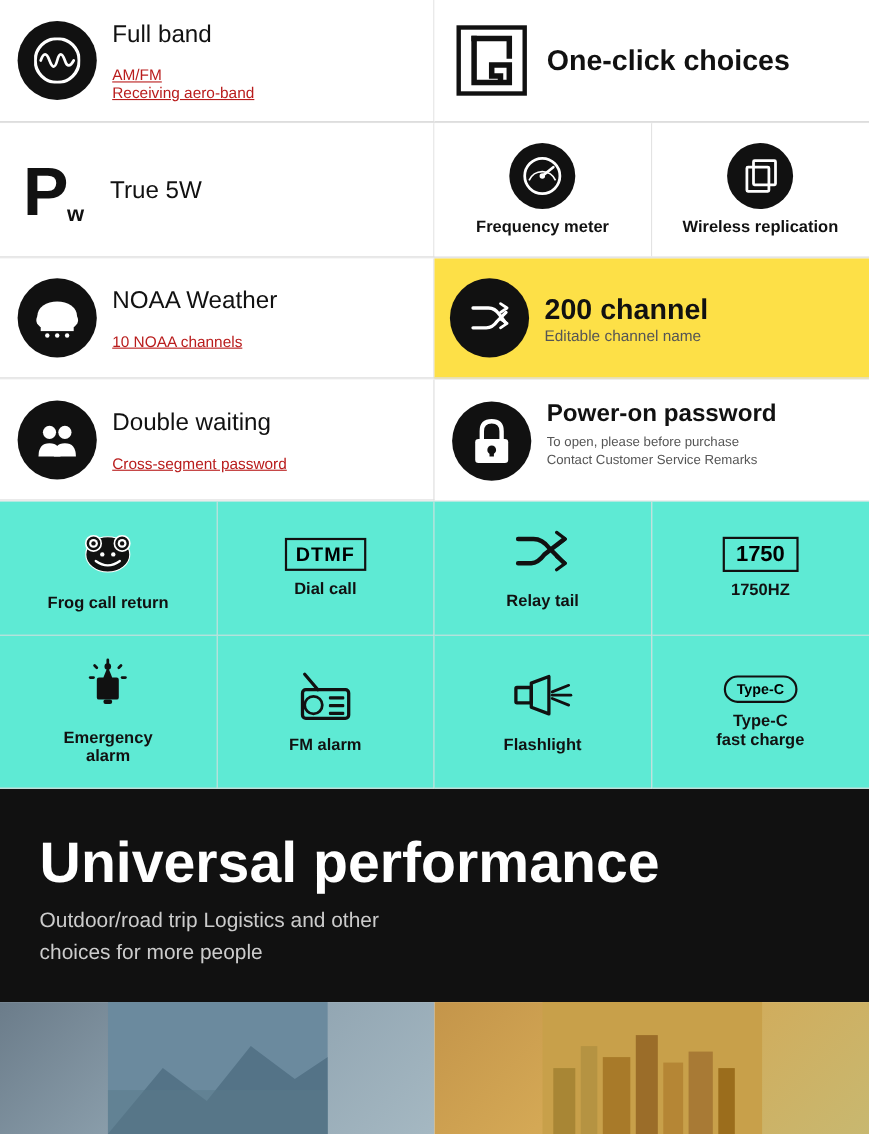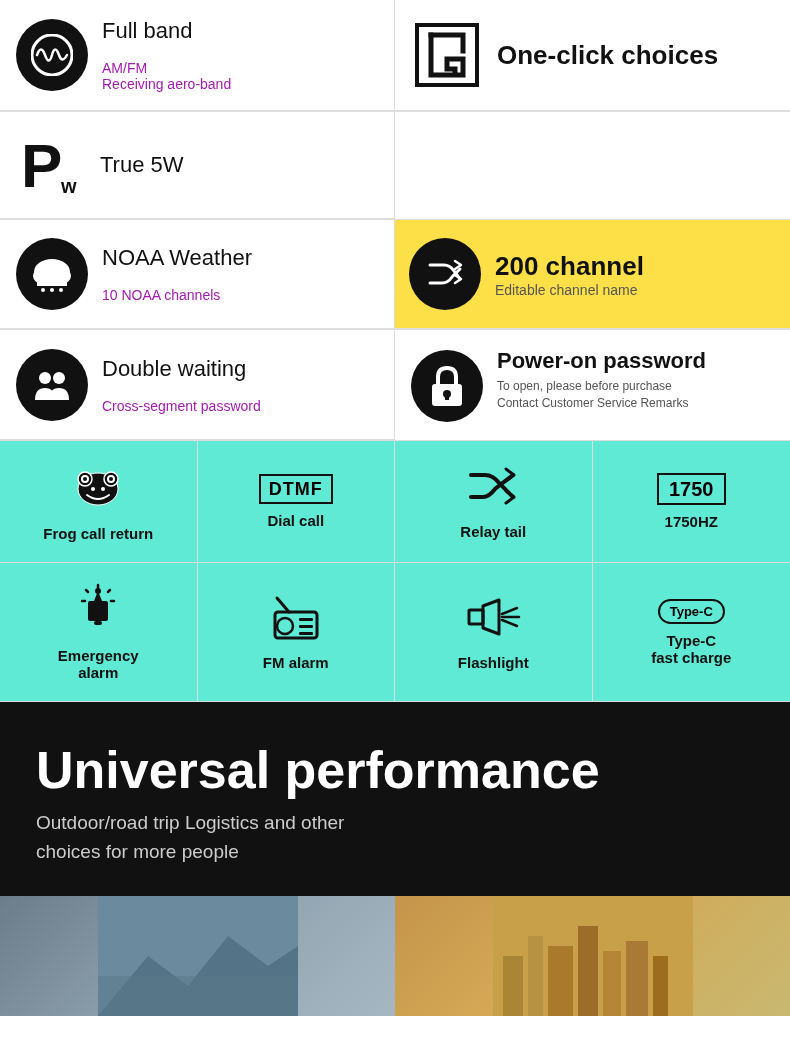--- a/index.html
+++ b/index.html
@@ -36,22 +36,23 @@
       fill: #fff;
     }
 
     .feature-cell .text-wrap .title {
       font-size: 22px;
       font-weight: normal;
       color: #111;
     }
     .feature-cell .text-wrap .subtitle {
       font-size: 14px;
-      color: #a21caf;
+      color: #b91c1c;
       margin-top: 16px;
+      text-decoration: underline;
     }
 
     
     .feature-cell-split {
       display: grid;
       grid-template-columns: 1fr 1fr;
       border-bottom: 1px solid #ddd;
     }
     .feature-cell-sub {
       display: flex;
@@ -308,20 +309,44 @@
 
         <text x="4" y="56" font-family="Arial" font-size="62" font-weight="900" fill="#111">P</text>
         <text x="44" y="62" font-family="Arial" font-size="20" font-weight="bold" fill="#111">w</text>
       </svg>
     </div>
     <div class="text-wrap">
       <div class="title">True 5W</div>
     </div>
   </div>
 
+  <div class="feature-cell-split">
+    <div class="feature-cell-sub">
+      <div class="icon-wrap-small">
+        <svg width="36" height="36" viewBox="0 0 36 36">
+          <circle cx="18" cy="18" r="16" fill="none" stroke="#fff" stroke-width="2.5"></circle>
+
+          <path d="M18 18 L28 10" stroke="#fff" stroke-width="2.5" stroke-linecap="round"></path>
+          <circle cx="18" cy="18" r="2.5" fill="#fff"></circle>
+          <path d="M6 22 A13 13 0 0 1 30 22" fill="none" stroke="#fff" stroke-width="1.5"></path>
+        </svg>
+      </div>
+      <div class="sub-title">Frequency meter</div>
+    </div>
+    <div class="feature-cell-sub">
+      <div class="icon-wrap-small">
+        <svg width="36" height="36" viewBox="0 0 36 36">
+
+          <rect x="6" y="10" width="20" height="22" rx="1" fill="none" stroke="#fff" stroke-width="2.5"></rect>
+          <rect x="12" y="4" width="20" height="22" rx="1" fill="none" stroke="#fff" stroke-width="2.5"></rect>
+        </svg>
+      </div>
+      <div class="sub-title">Wireless replication</div>
+    </div>
+  </div>
 </div>
 
 <div class="row-wrapper">
 
   <div class="feature-cell row-left">
     <div class="icon-wrap">
       <svg width="46" height="40" viewBox="0 0 46 40">
         <ellipse cx="23" cy="18" rx="18" ry="13" fill="#fff"></ellipse>
         <ellipse cx="14" cy="22" rx="10" ry="8" fill="#fff"></ellipse>
         <ellipse cx="32" cy="22" rx="10" ry="8" fill="#fff"></ellipse>

